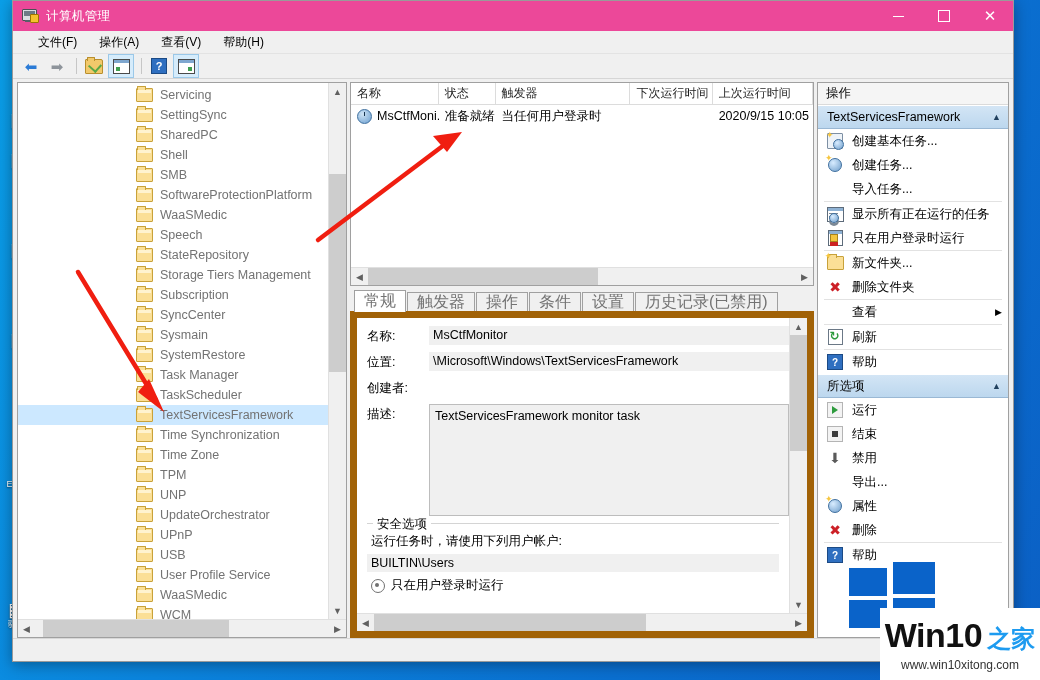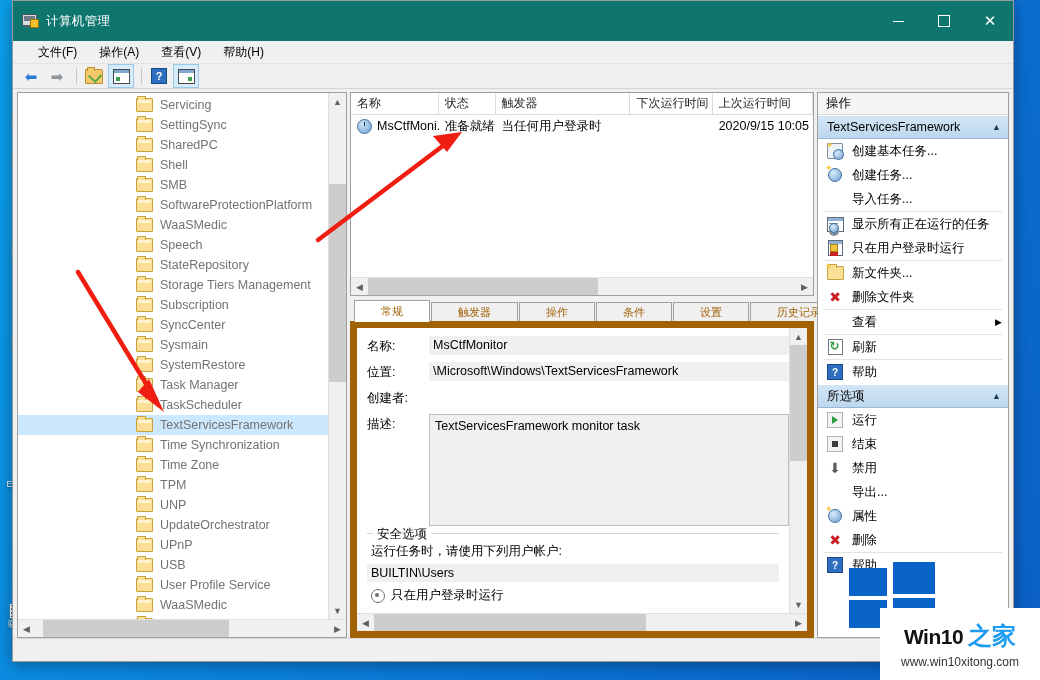--- a/index.html
+++ b/index.html
@@ -17,21 +17,21 @@
   .desk-icon{position:absolute;width:34px;color:#fff;font-size:9px;text-align:center;text-shadow:0 1px 2px rgba(0,0,0,.6);line-height:1.1;}
   .desk-icon .gl{display:block;font-size:19px;line-height:20px;}
 
   
   #window{
     position:absolute;left:12px;top:0px;width:1000px;height:660px;
     background:#f0f0f0;border:1px solid #9a9a9a;
     box-shadow:0 3px 14px rgba(0,0,0,.35);
     display:flex;flex-direction:column;
   }
-  .titlebar{height:40px;background:#0f766e;display:flex;align-items:center;flex:0 0 auto;}
+  .titlebar{height:30px;background:#ec4899;display:flex;align-items:center;flex:0 0 auto;}
   .title-icon{width:17px;height:16px;margin-left:9px;margin-right:7px;position:relative;flex:0 0 auto;}
   .title-icon .mon{position:absolute;left:0;top:1px;width:13px;height:10px;background:#d9dde2;border:1px solid #4a4f55;border-radius:1px;}
   .title-icon .mon:after{content:"";position:absolute;left:1px;top:1px;width:11px;height:5px;background:#6d7a86;}
   .title-icon .base{position:absolute;left:3px;top:12px;width:8px;height:2px;background:#58606a;}
   .title-icon .spark{position:absolute;right:0;bottom:1px;width:7px;height:7px;background:#f5c12e;border:1px solid #9c7400;border-radius:1px;}
   .title-text{color:#fff;font-size:12.5px;letter-spacing:.4px;}
   .title-spacer{flex:1 1 auto;}
   .winbtn{width:46px;height:30px;display:flex;align-items:center;justify-content:center;color:#fff;font-size:13px;}
   .winbtn.close{width:46px;}
   .glyph-min{display:block;width:11px;height:1px;background:#fff;}
@@ -96,21 +96,21 @@
   .lv-rows{flex:1 1 auto;overflow:hidden;min-height:0;}
   .lv-row{height:22px;display:flex;align-items:center;font-size:12.5px;color:#000;}
   .lv-row .cell{padding-left:6px;box-sizing:border-box;white-space:nowrap;overflow:hidden;display:flex;align-items:center;}
   .clockic{width:13px;height:13px;border-radius:50%;background:radial-gradient(circle at 35% 32%,#cfe4f5,#6c9fd0);
     border:1px solid #3d6f9e;margin-right:5px;flex:0 0 auto;position:relative;}
   .clockic:after{content:"";position:absolute;left:6px;top:2.5px;width:1px;height:4px;background:#16324d;}
 
   
   #detail{flex:1 1 auto;display:flex;flex-direction:column;min-height:0;background:#f0f0f0;border:0;}
   .tabstrip{height:22px;display:flex;align-items:flex-end;padding-left:4px;flex:0 0 auto;}
-  .tab{height:19px;padding:0 26px;display:flex;align-items:center;font-size:11px;color:#a16207;
+  .tab{height:19px;padding:0 9px;display:flex;align-items:center;font-size:16px;color:#737373;
     background:#f0f0f0;border:1px solid #a0a0a0;border-bottom:0;margin-right:1px;white-space:nowrap;}
   .tab.active{height:21px;background:#fff;position:relative;z-index:3;}
   .detail-body{flex:1 1 auto;border:7px solid #a16207;background:#fff;display:flex;flex-direction:column;min-height:0;margin-top:-1px;}
   .detail-inner{flex:1 1 auto;display:flex;min-height:0;overflow:hidden;}
   .detail-content{flex:1 1 auto;padding:8px 0 0 0;overflow:hidden;min-width:0;}
   .frow{display:flex;align-items:flex-start;margin-bottom:7px;padding-left:10px;}
   .flabel{width:62px;flex:0 0 auto;font-size:12.5px;color:#000;padding-top:2px;}
   .fval{flex:1 1 auto;background:#f0f0f0;min-height:19px;padding:2px 4px;font-size:12.5px;color:#000;box-sizing:border-box;}
   .fval.plain{background:transparent;}
   .fbox{flex:1 1 auto;background:#f0f0f0;border:1px solid #bdbdbd;height:112px;padding:4px 5px;font-size:12.5px;box-sizing:border-box;}
@@ -169,21 +169,21 @@
   
   .statusbar{height:22px;background:#f0f0f0;border-top:1px solid #d8d8d8;flex:0 0 auto;}
 
   
   #overlay{position:absolute;left:0;top:0;width:1040px;height:680px;pointer-events:none;}
 
   
   #watermark{position:absolute;right:0;bottom:0;width:160px;height:72px;background:#fff;
     display:flex;flex-direction:column;align-items:center;justify-content:center;}
   #watermark .wrow{display:flex;align-items:baseline;}
-  #watermark .w1{font-size:21px;font-weight:bold;color:#111;letter-spacing:-.5px;}
+  #watermark .w1{font-size:34px;font-weight:bold;color:#111;letter-spacing:-.5px;}
   #watermark .w2{font-size:24px;font-weight:bold;color:#1d9bf0;margin-left:5px;}
   #watermark .wurl{font-size:12px;color:#333;margin-top:3px;}
   #wlogo{position:absolute;right:105px;bottom:52px;width:86px;height:66px;}
   #wlogo span{position:absolute;background:#0a63c9;}
 </style>
 </head>
 <body>
 
 <div class="win-flag" style="right:0px;top:300px;width:120px;height:260px;">
   <span class="pane" style="left:10px;top:0px;width:56px;height:110px;transform:skewY(-6deg);"></span>

